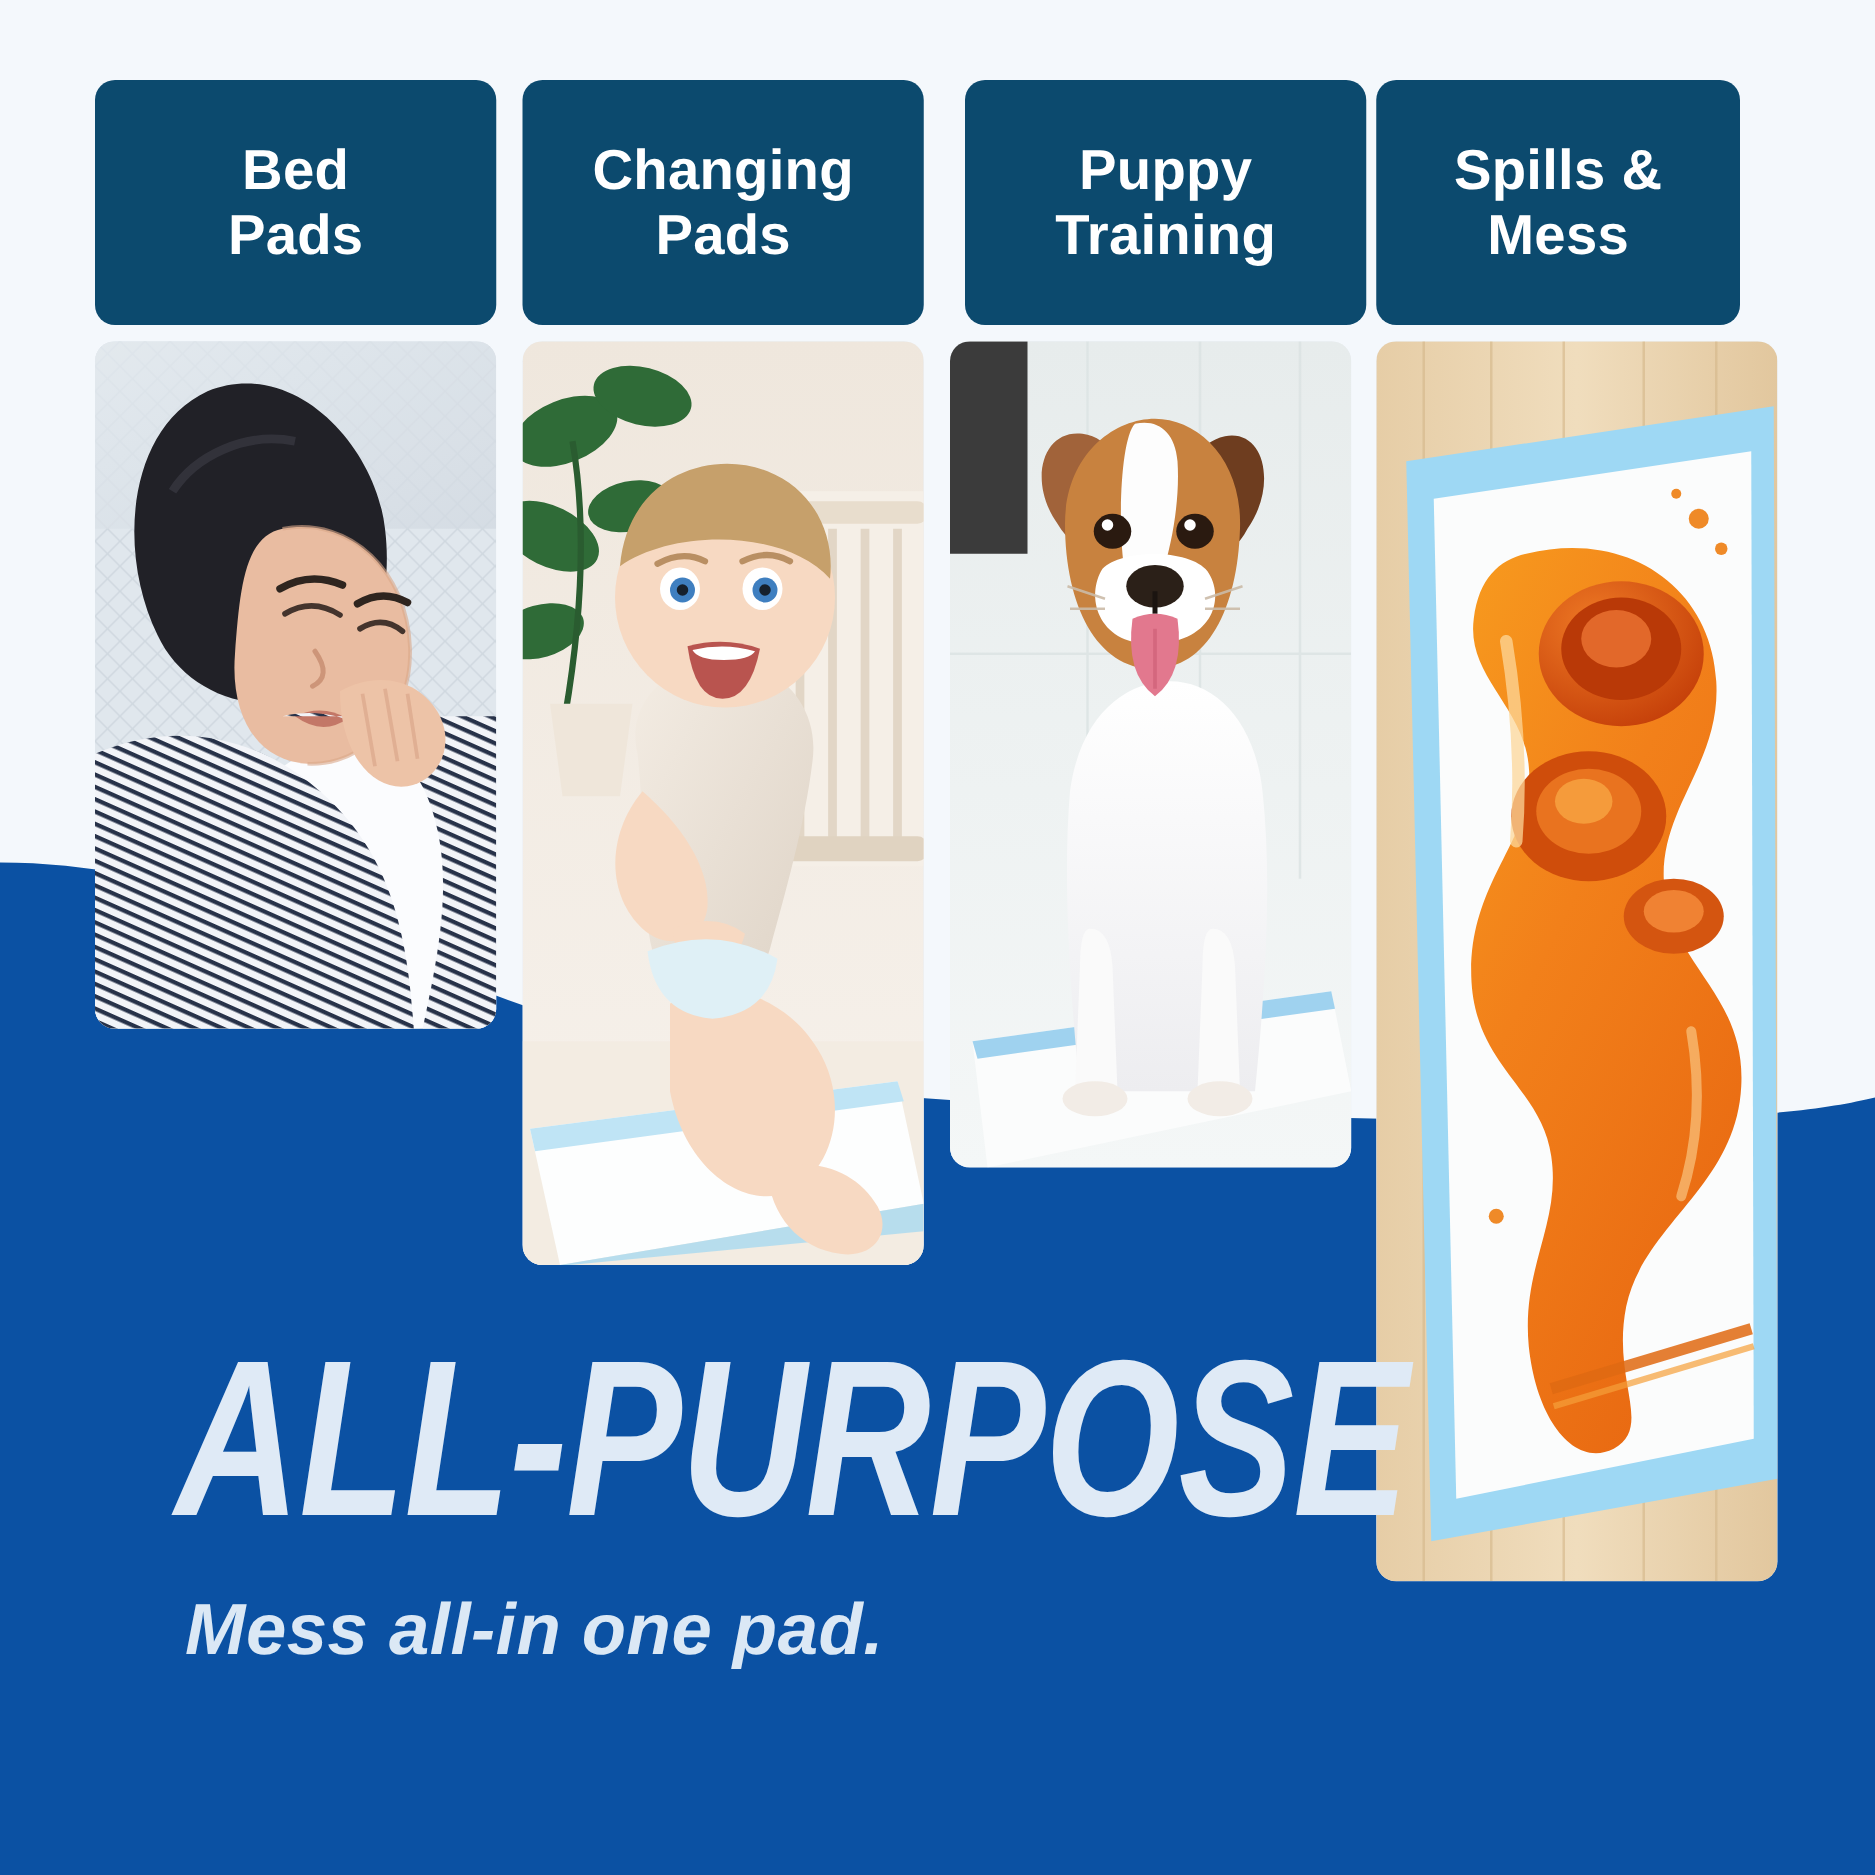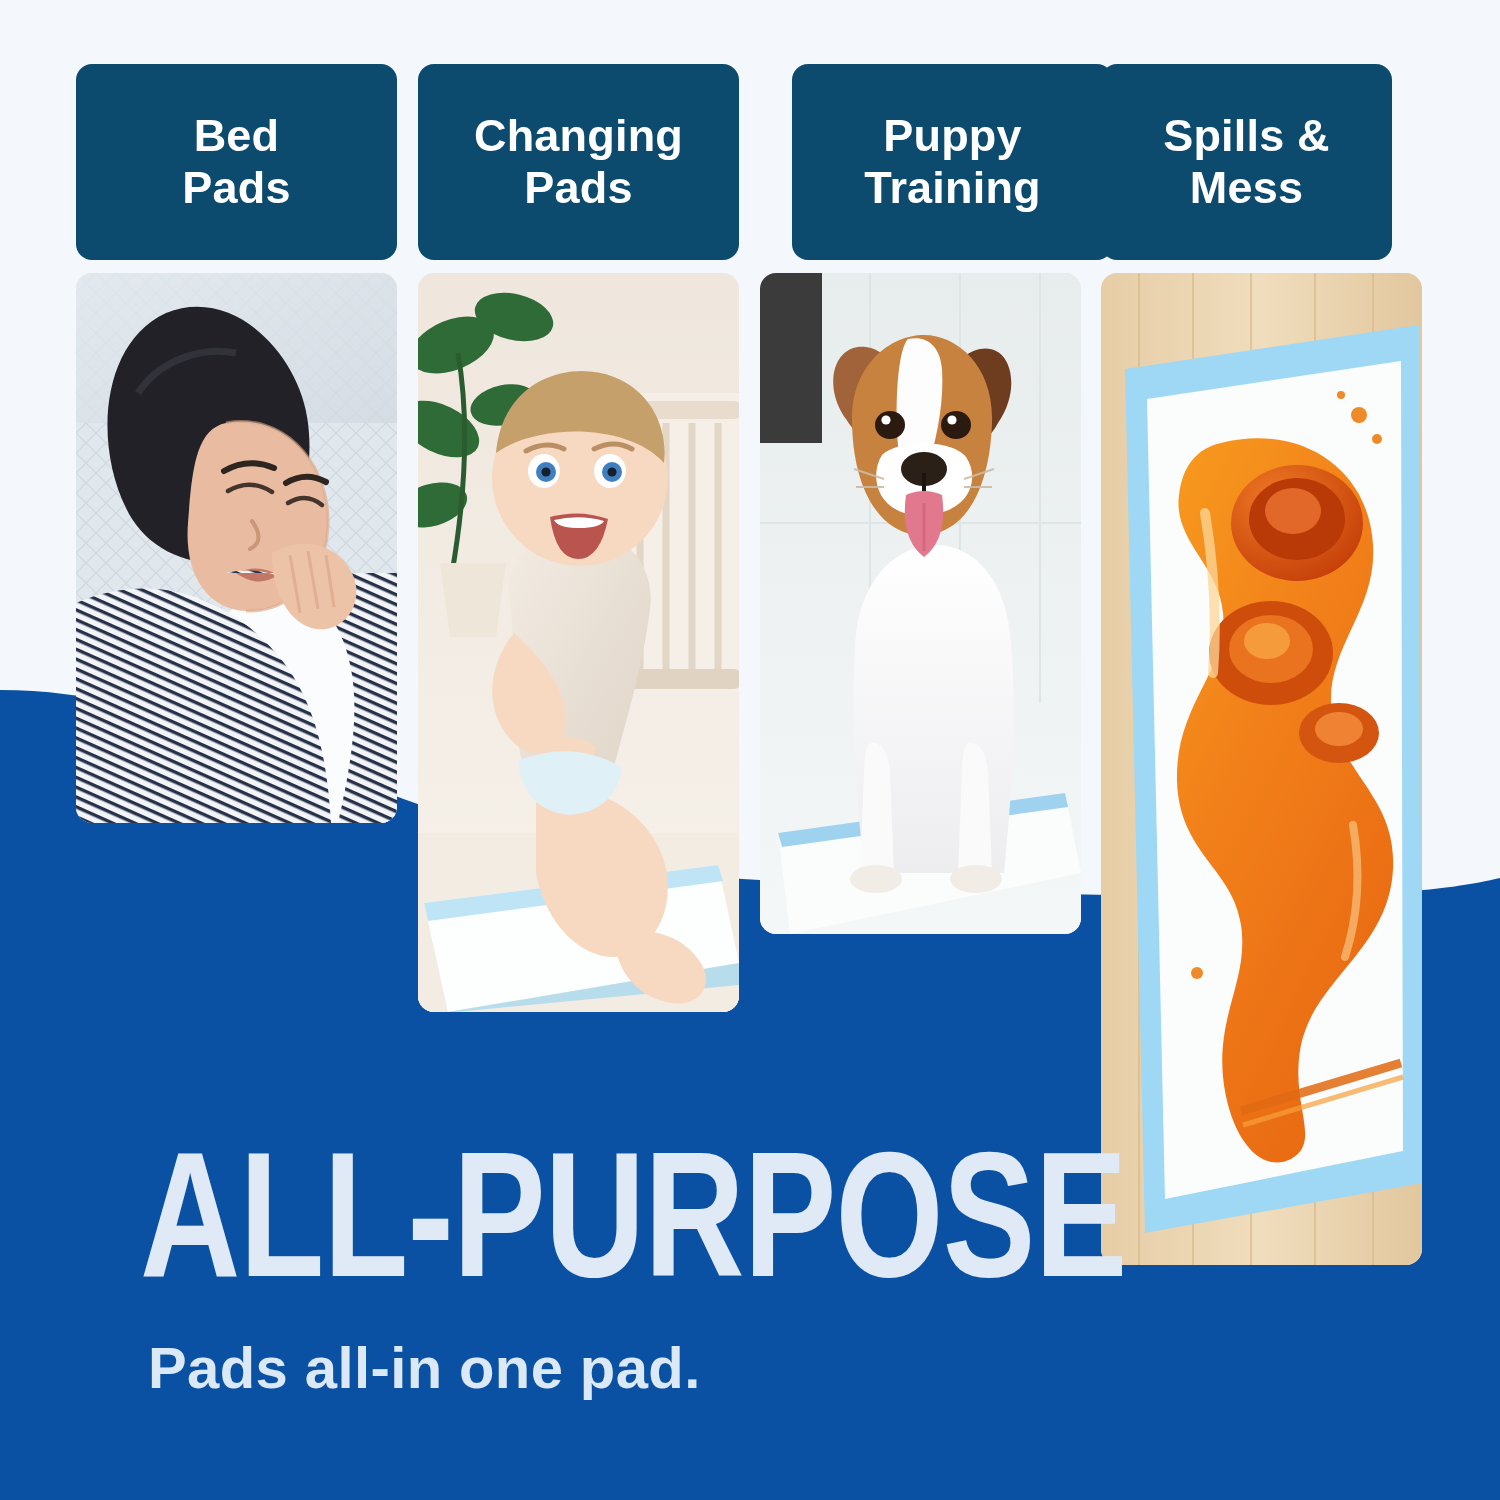--- a/index.html
+++ b/index.html
@@ -32,21 +32,21 @@
   
   .panel{
     position:absolute;top:273px;
     border-radius:16px;overflow:hidden;z-index:6;
     background:#e9eef3;
     box-shadow:0 0 0 0 rgba(0,0,0,0);
   }
   .panel svg{display:block;width:100%;height:100%;}
 
   
-  #headline-block{position:absolute;left:140px;top:1132px;z-index:8;}
+  #headline-block{position:absolute;left:140px;top:1068px;z-index:8;font-style:italic;}
   #headline{
     color:#dfeaf6;
     font-family:"Liberation Sans Narrow","Liberation Sans",sans-serif;
     font-size:178px;
     font-weight:700;
     line-height:.93;
     letter-spacing:-1px;
     transform:scaleX(.78);
     transform-origin:left top;
     white-space:nowrap;
@@ -77,21 +77,21 @@
   <div class="chip" style="left:76px;width:321px;">
     <span class="chip-label">Bed
 Pads</span>
   </div>
 
   <div class="chip" style="left:418px;width:321px;">
     <span class="chip-label">Changing
 Pads</span>
   </div>
 
-  <div class="chip" style="left:792px;width:321px;">
+  <div class="chip" style="left:772px;width:321px;">
     <span class="chip-label">Puppy
 Training</span>
   </div>
 
   <div class="chip" style="left:1101px;width:291px;">
     <span class="chip-label">Spills &amp;
 Mess</span>
   </div>
 
   <div class="panel" style="left:76px;width:321px;height:550px;">
@@ -344,16 +344,16 @@
       <circle cx="240" cy="122" r="4" fill="#ef8a28"></circle>
       <circle cx="96" cy="700" r="6" fill="#ef8a28"></circle>
 
       <path d="M140,838 L300,790" stroke="#e06a12" stroke-width="9" opacity=".85"></path>
       <path d="M142,852 L302,804" stroke="#f6a03a" stroke-width="5" opacity=".7"></path>
     </svg>
   </div>
 
   <div id="headline-block">
     <div id="headline">ALL-PURPOSE</div>
-    <div id="subhead">Pads all-in one pad.</div>
+    <div id="subhead">Mess all-in one pad.</div>
   </div>
 
 </div>
 
 </body></html>

